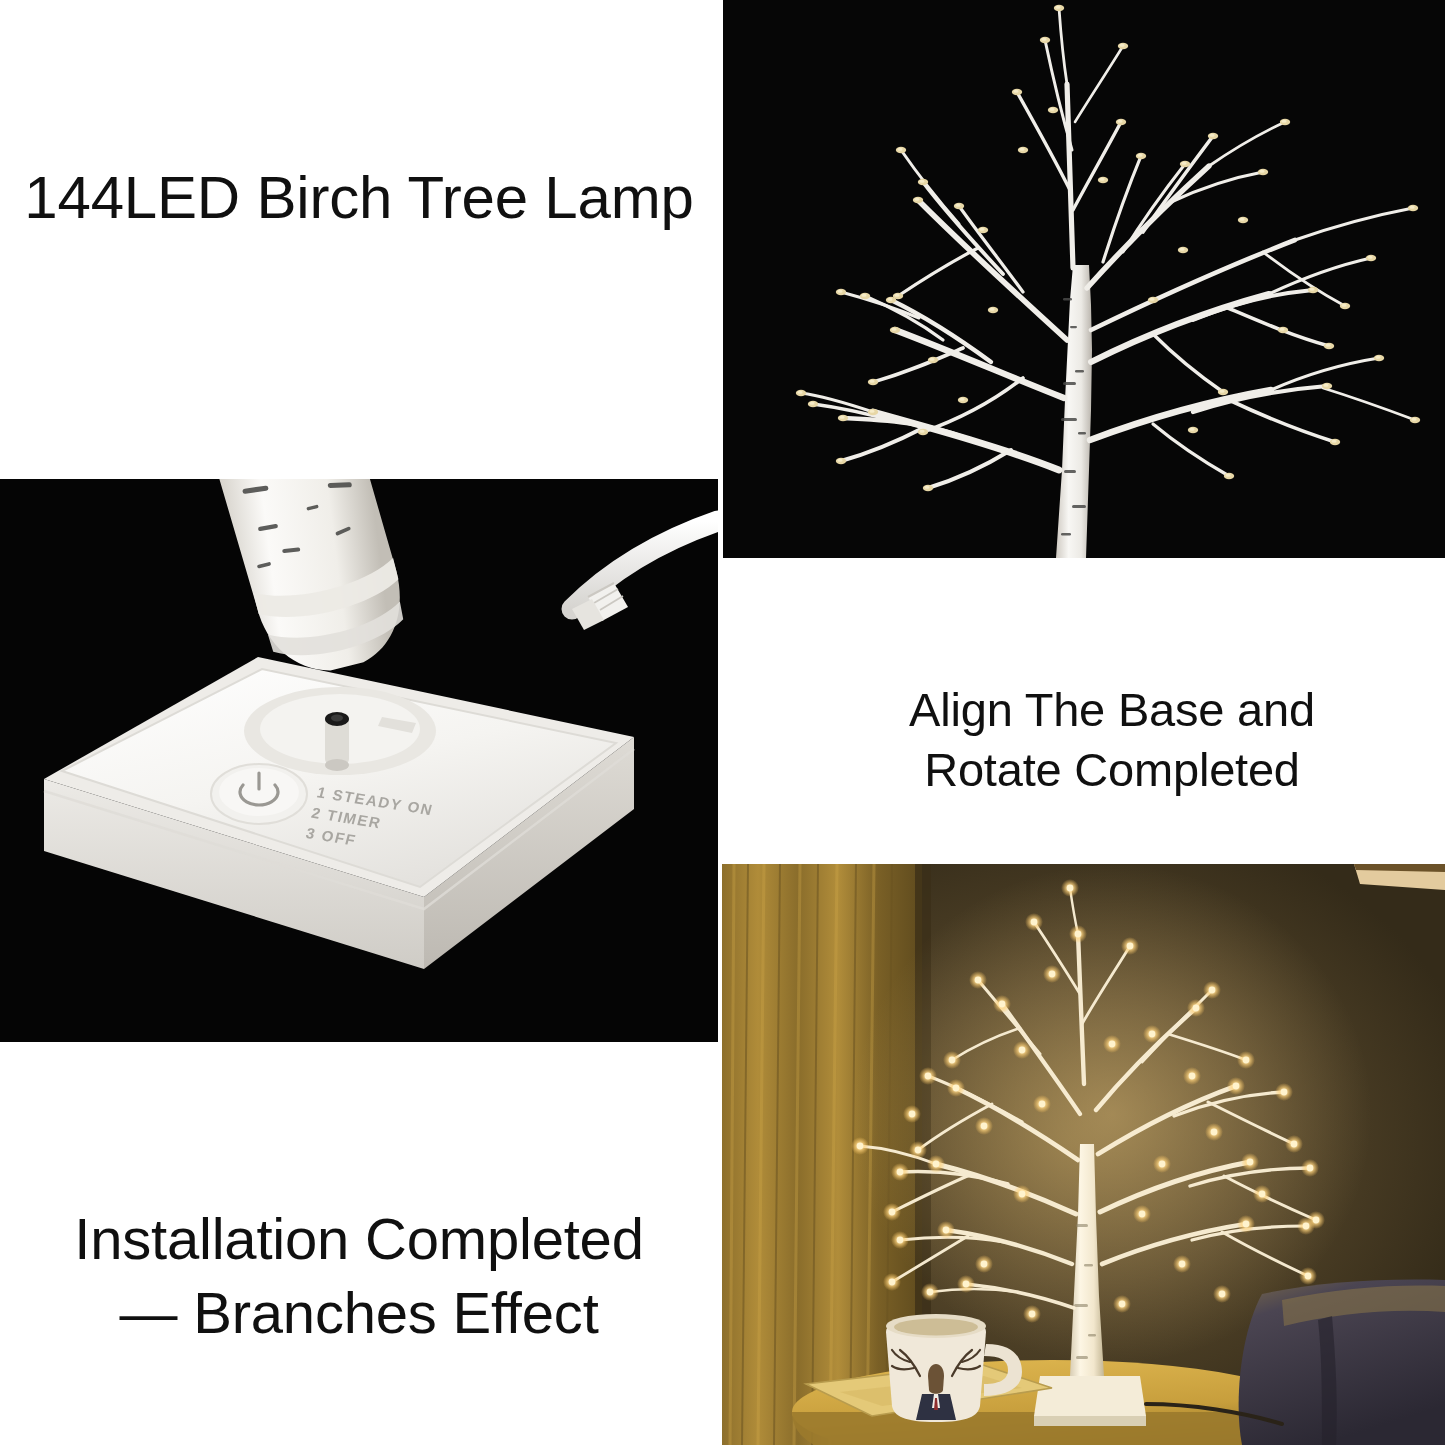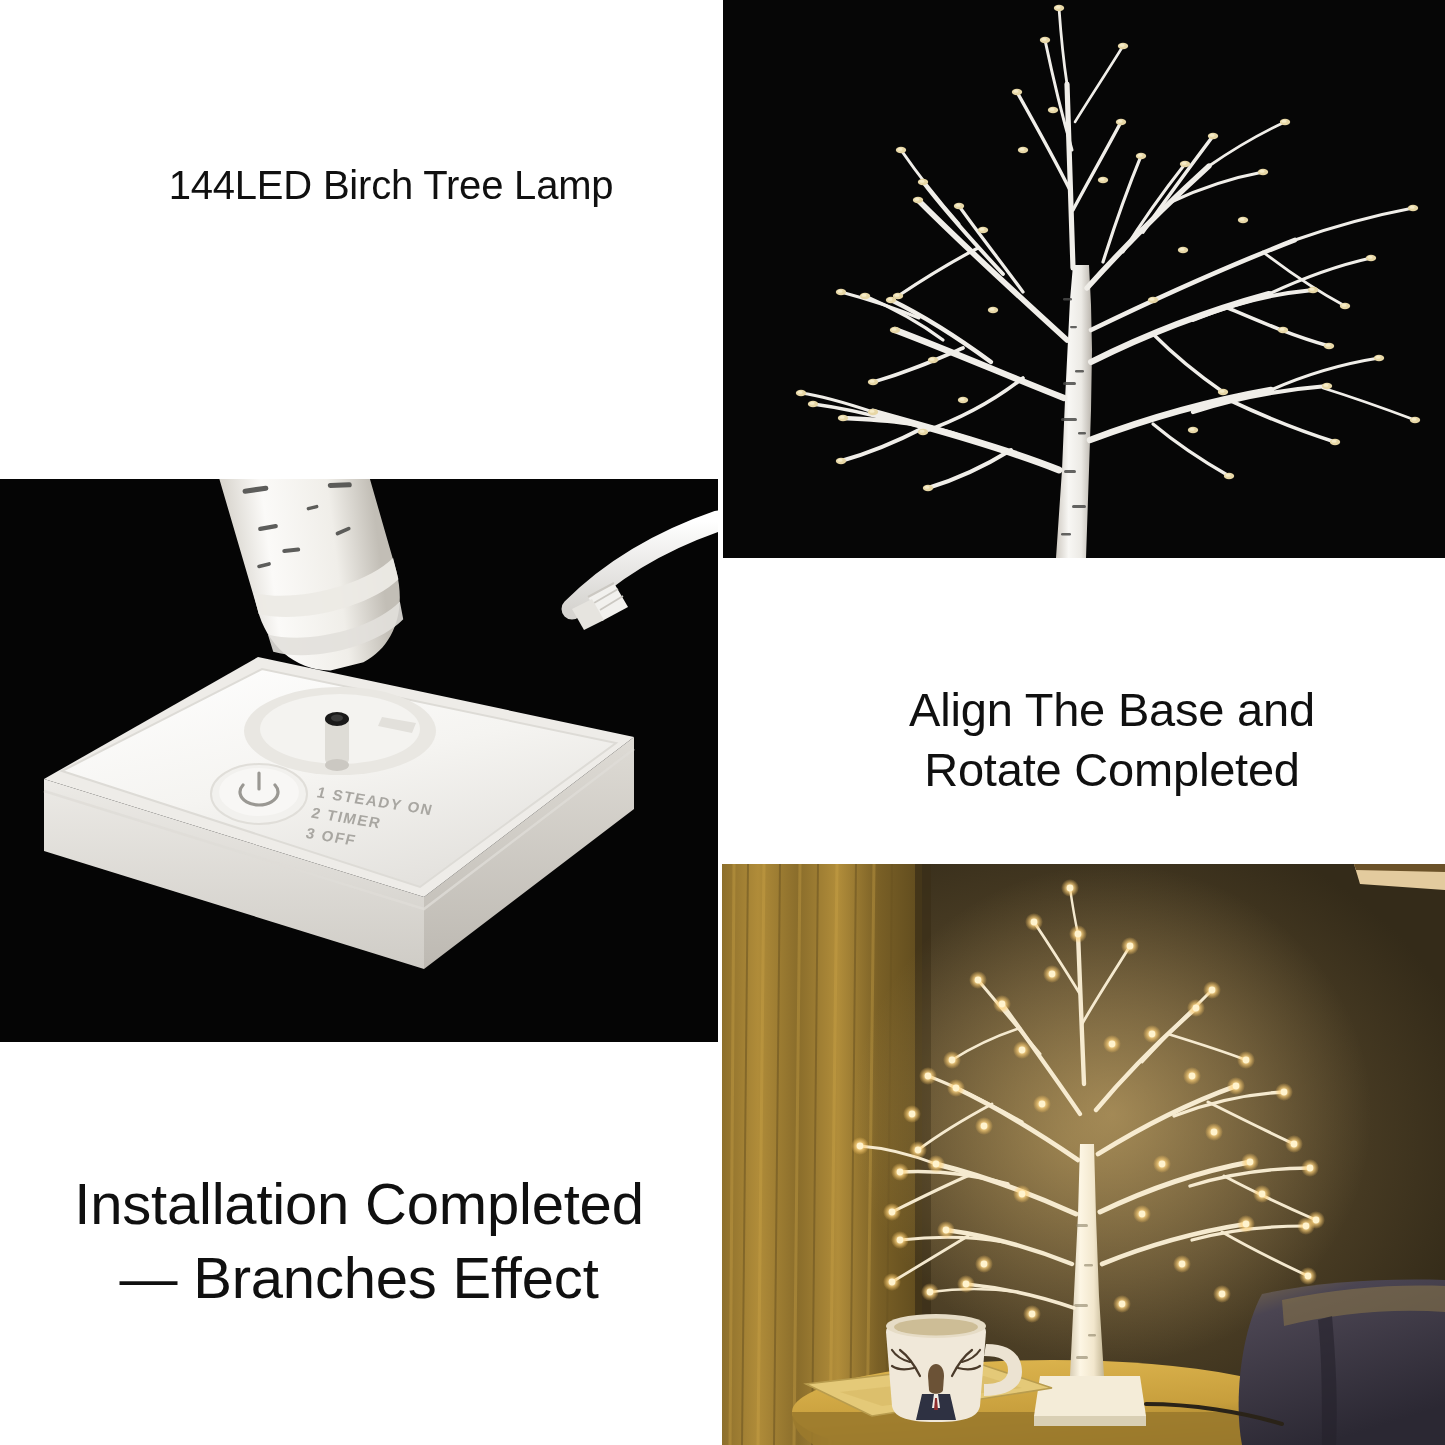--- a/index.html
+++ b/index.html
@@ -11,23 +11,23 @@
   
   .panel{position:absolute;overflow:hidden;}
   #panel-tree-dark   {left:723px;  top:0px;    width:722px; height:558px;  background:#060606;}
   #panel-base-assembly{left:0px;   top:479px;  width:718px; height:563px;  background:#050505;}
   #panel-lifestyle   {left:722px;  top:864px;  width:723px; height:581px;  background:#3a2f1c;}
 
   
   .caption{position:absolute;color:#101010;text-align:center;line-height:1.28;
            font-weight:400;letter-spacing:-0.2px;}
   .caption .ln{display:block;white-space:nowrap;}
-  #caption-title      {left:0px;   top:160px;  width:718px; font-size:40px;margin-left:32px;}
+  #caption-title      {left:0px;   top:160px;  width:718px; font-size:60px;}
   #caption-align      {left:751px; top:680px;  width:722px; font-size:47px;}
-  #caption-installed  {left:0px;   top:1167px; width:718px; font-size:58px;}
+  #caption-installed  {left:0px;   top:1202px; width:718px; font-size:58px;}
 
   
   #panel-tree-dark svg, #panel-base-assembly svg, #panel-lifestyle svg{display:block;}
 </style>
 </head>
 <body>
 
 <div class="page">
 
   <div class="caption" id="caption-title">

